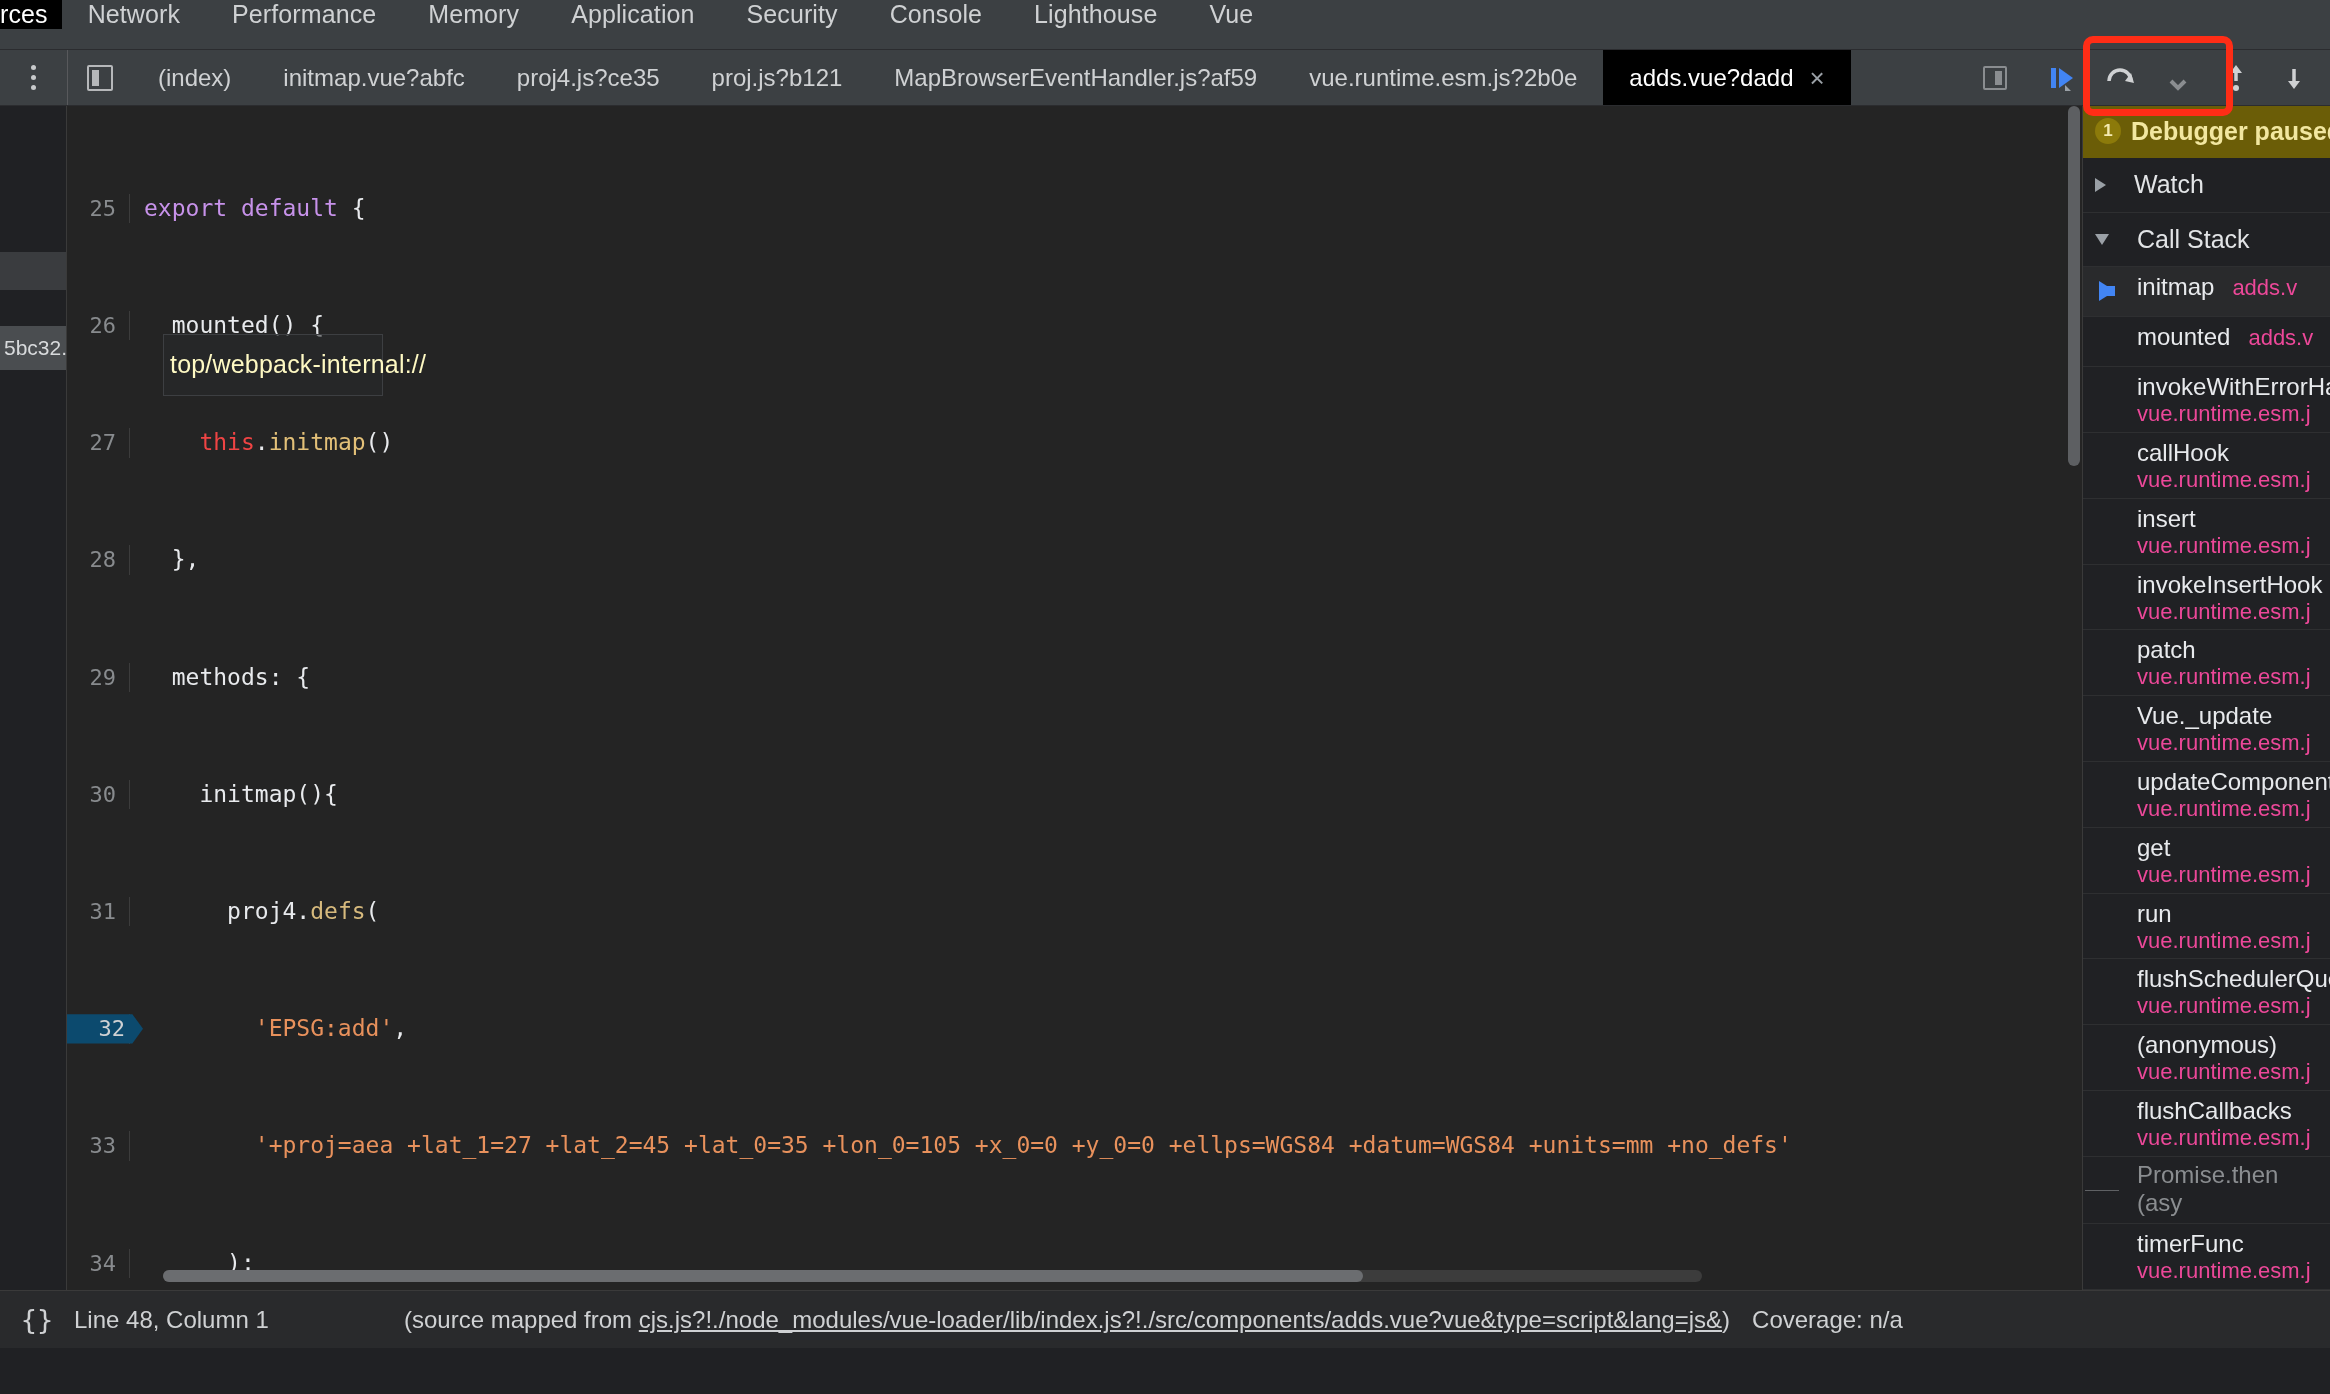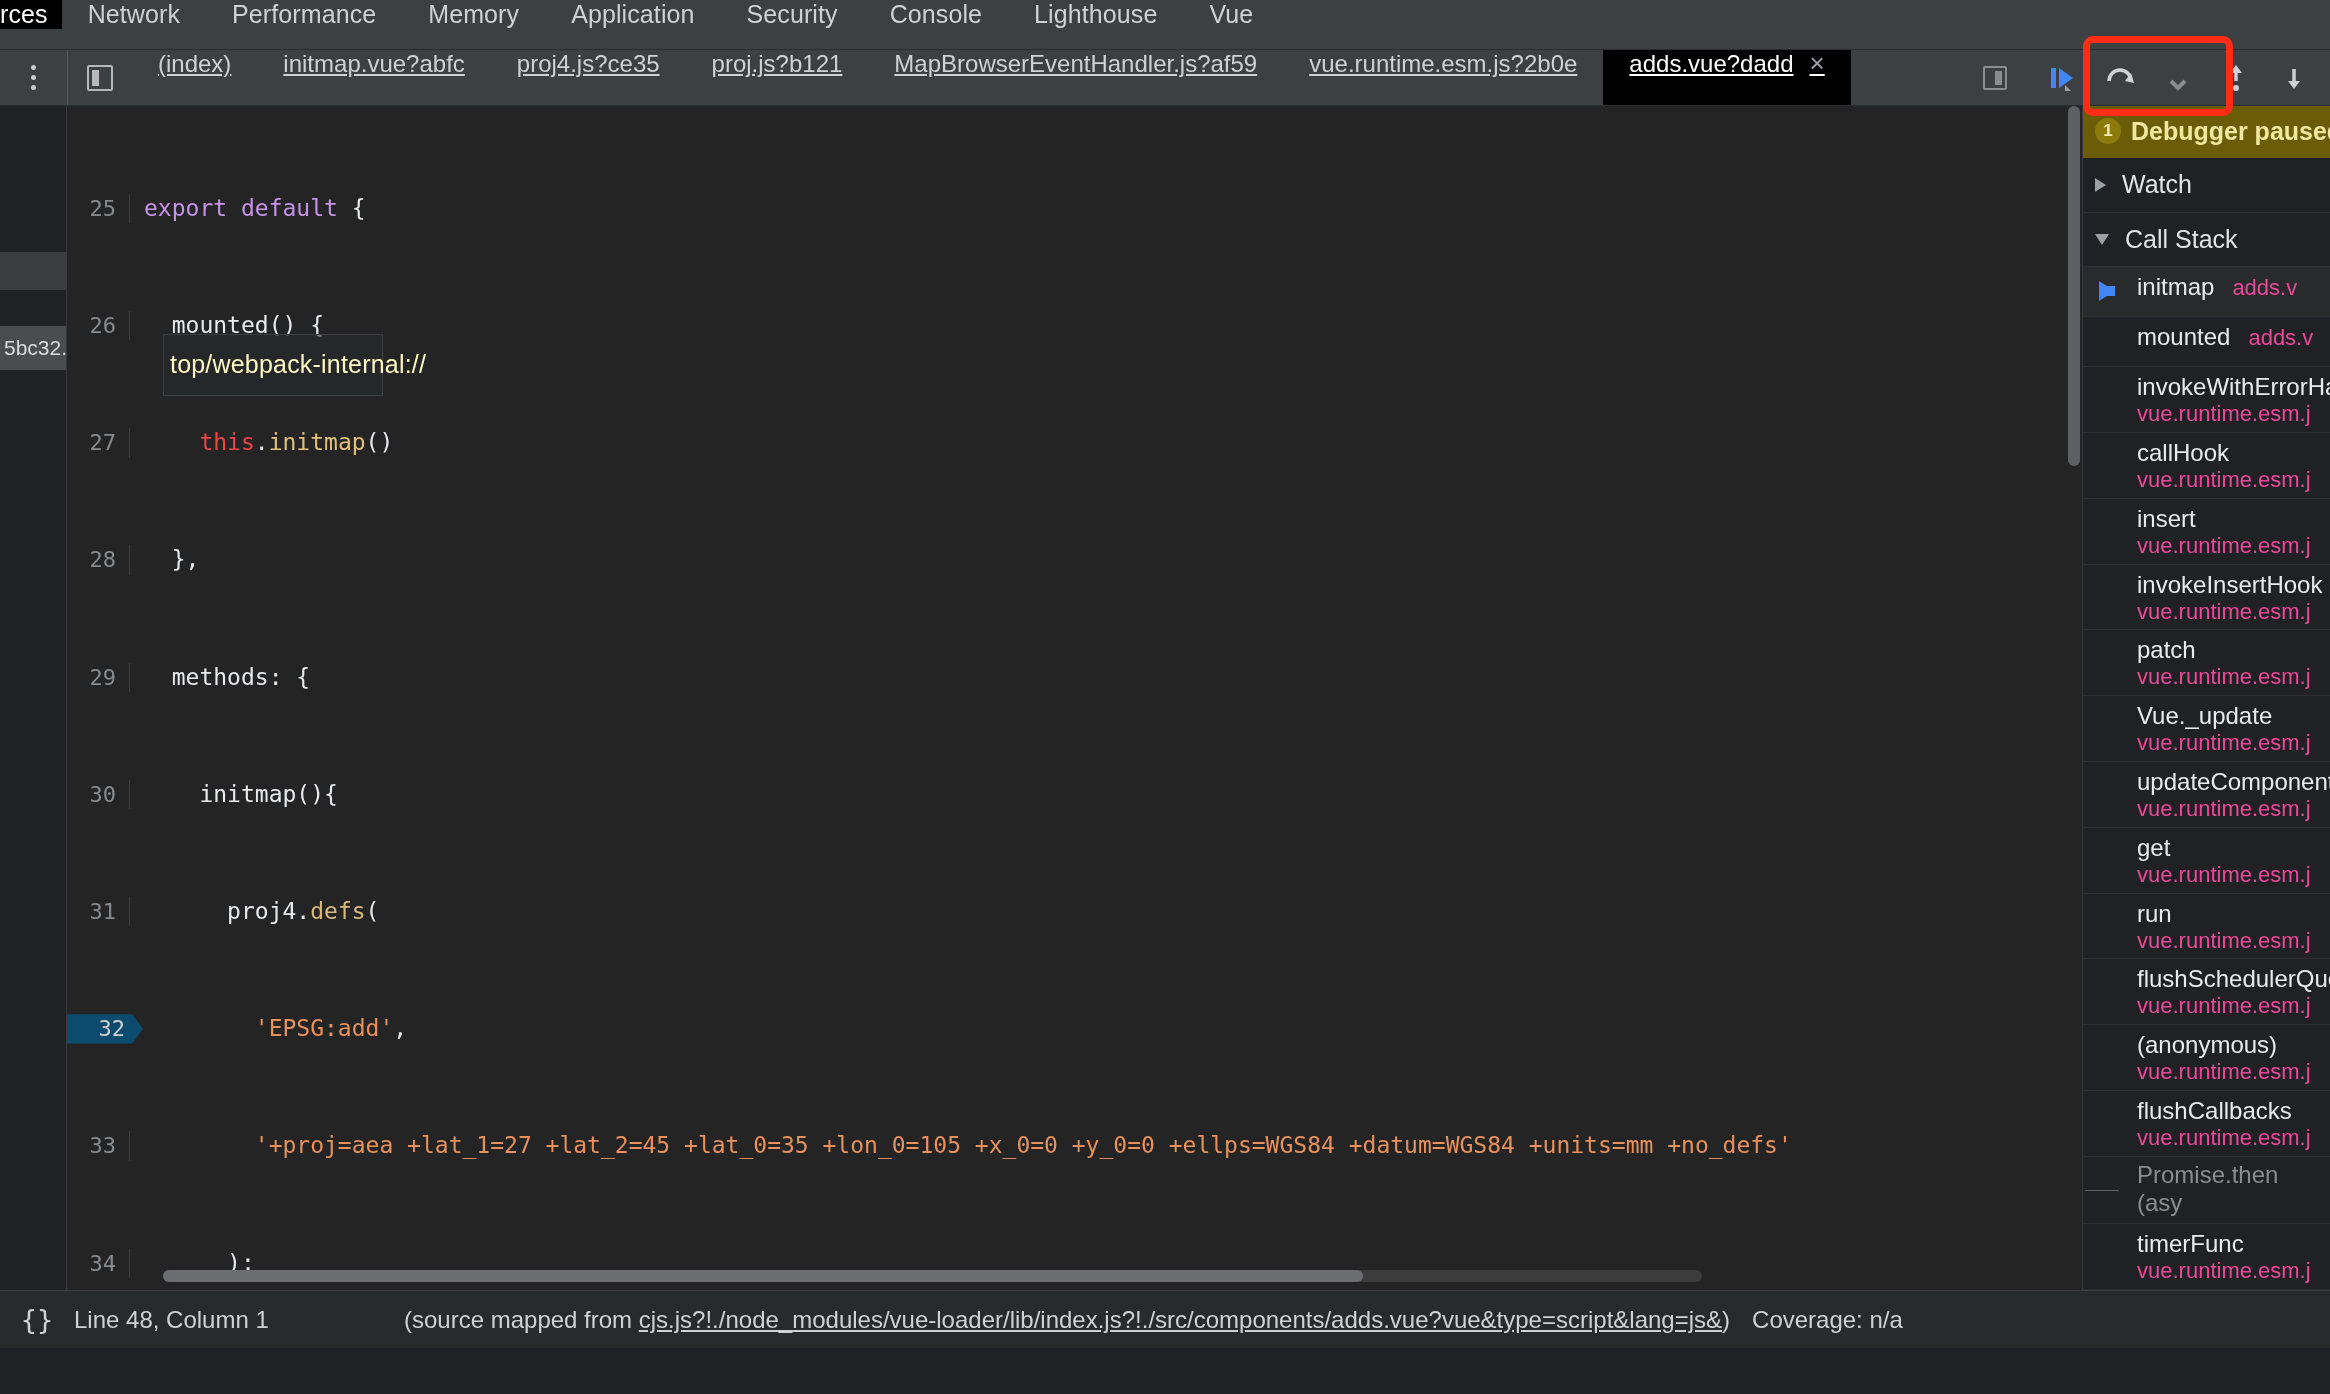--- a/index.html
+++ b/index.html
@@ -51,26 +51,25 @@
   }
   .nav-collapse .glyph {
     width: 26px; height: 26px; border: 2px solid #b6b8ba; border-radius: 2px;
     position: relative;
   }
   .nav-collapse .glyph::before {
     content:""; position:absolute; left:3px; top:3px; bottom:3px; width: 7px;
     background:#b6b8ba;
   }
   .file-tab {
-    display: flex; align-items: flex-start;
+    display: flex; align-items: center;
     padding: 0 26px;
     font-size: 24px;
     color: #cfd1d3;
     white-space: nowrap;
-    text-decoration: underline;
   }
   .file-tab.active {
     background: #000000;
     color: #ffffff;
   }
   .file-tab .close {
     margin-left: 16px; font-size: 26px; color: #9aa0a6; line-height: 1;
   }
   .tabs-spacer { flex: 1 1 auto; }
   .expand-right {
@@ -179,21 +178,21 @@
     padding: 10px 12px 12px 12px; display:flex; align-items:center; gap:10px;
     white-space: nowrap;
     height: 54px;
   }
   .paused-banner .badge {
     width:26px; height:26px; border-radius:50%; background:#8c7a0a; color:#f4eab0;
     font-size:17px; display:flex; align-items:center; justify-content:center; flex:0 0 26px;
     font-weight: bold;
   }
   .sec-head {
-    display: flex; align-items: center; gap: 16px;
+    display: flex; align-items: center; gap: 28px;
     height: 58px; padding-left: 12px;
     font-size: 25px; color: #e2e4e6;
     border-bottom: 1px solid #2e2f31;
   }
   .tri { width:0; height:0; flex:0 0 auto; }
   .tri.right { border-left: 11px solid #9aa0a6; border-top: 7px solid transparent; border-bottom: 7px solid transparent; }
   .tri.down  { border-top: 11px solid #9aa0a6; border-left: 7px solid transparent; border-right: 7px solid transparent; }
   .frame {
     position: relative;
     padding: 6px 6px 8px 54px;

